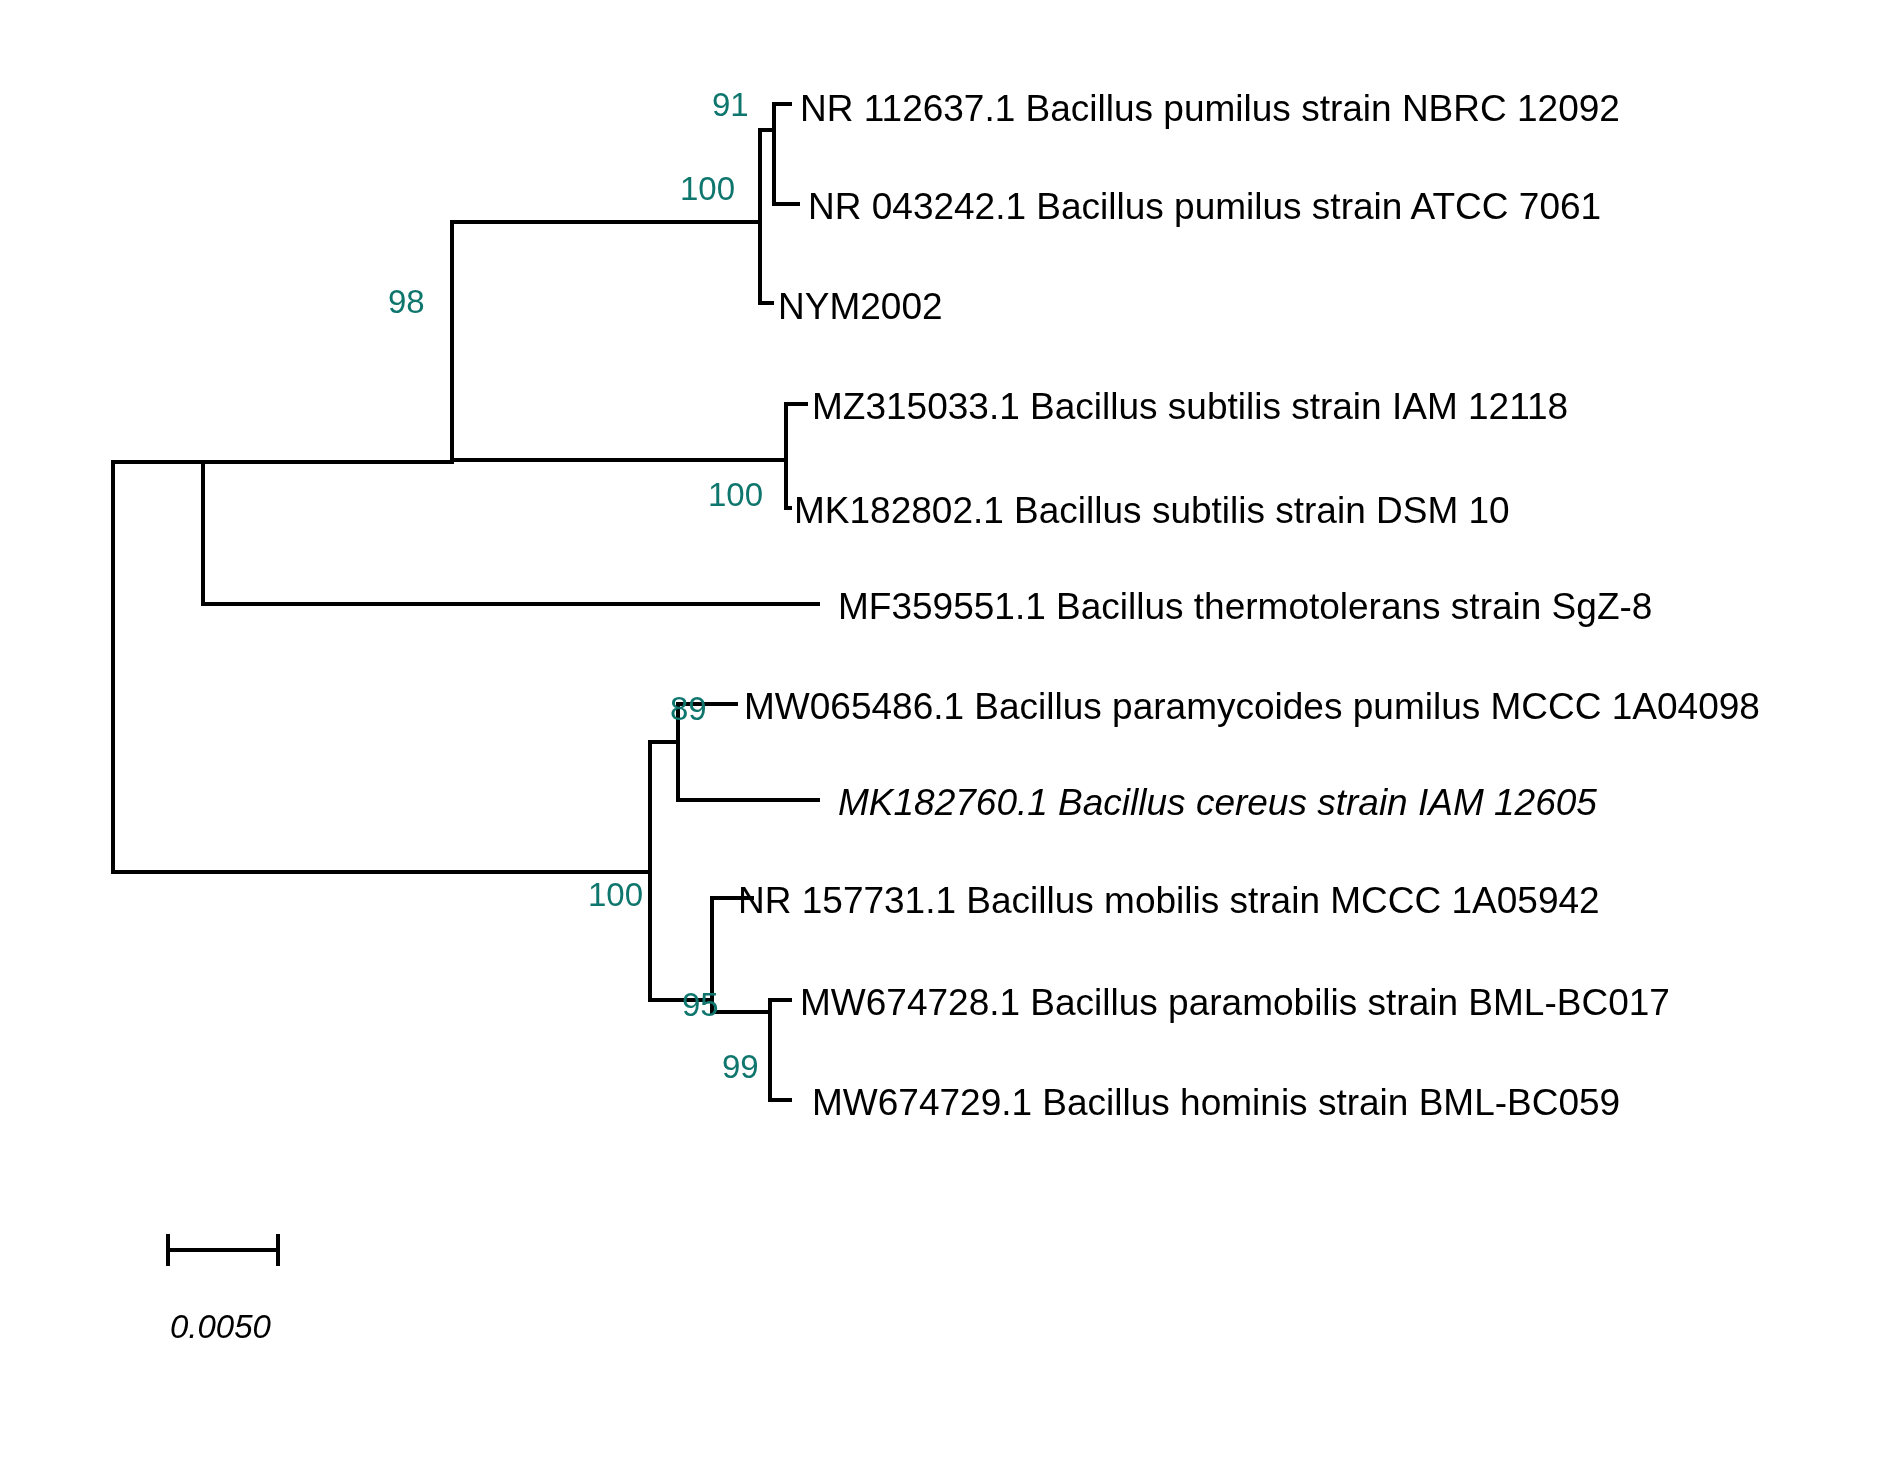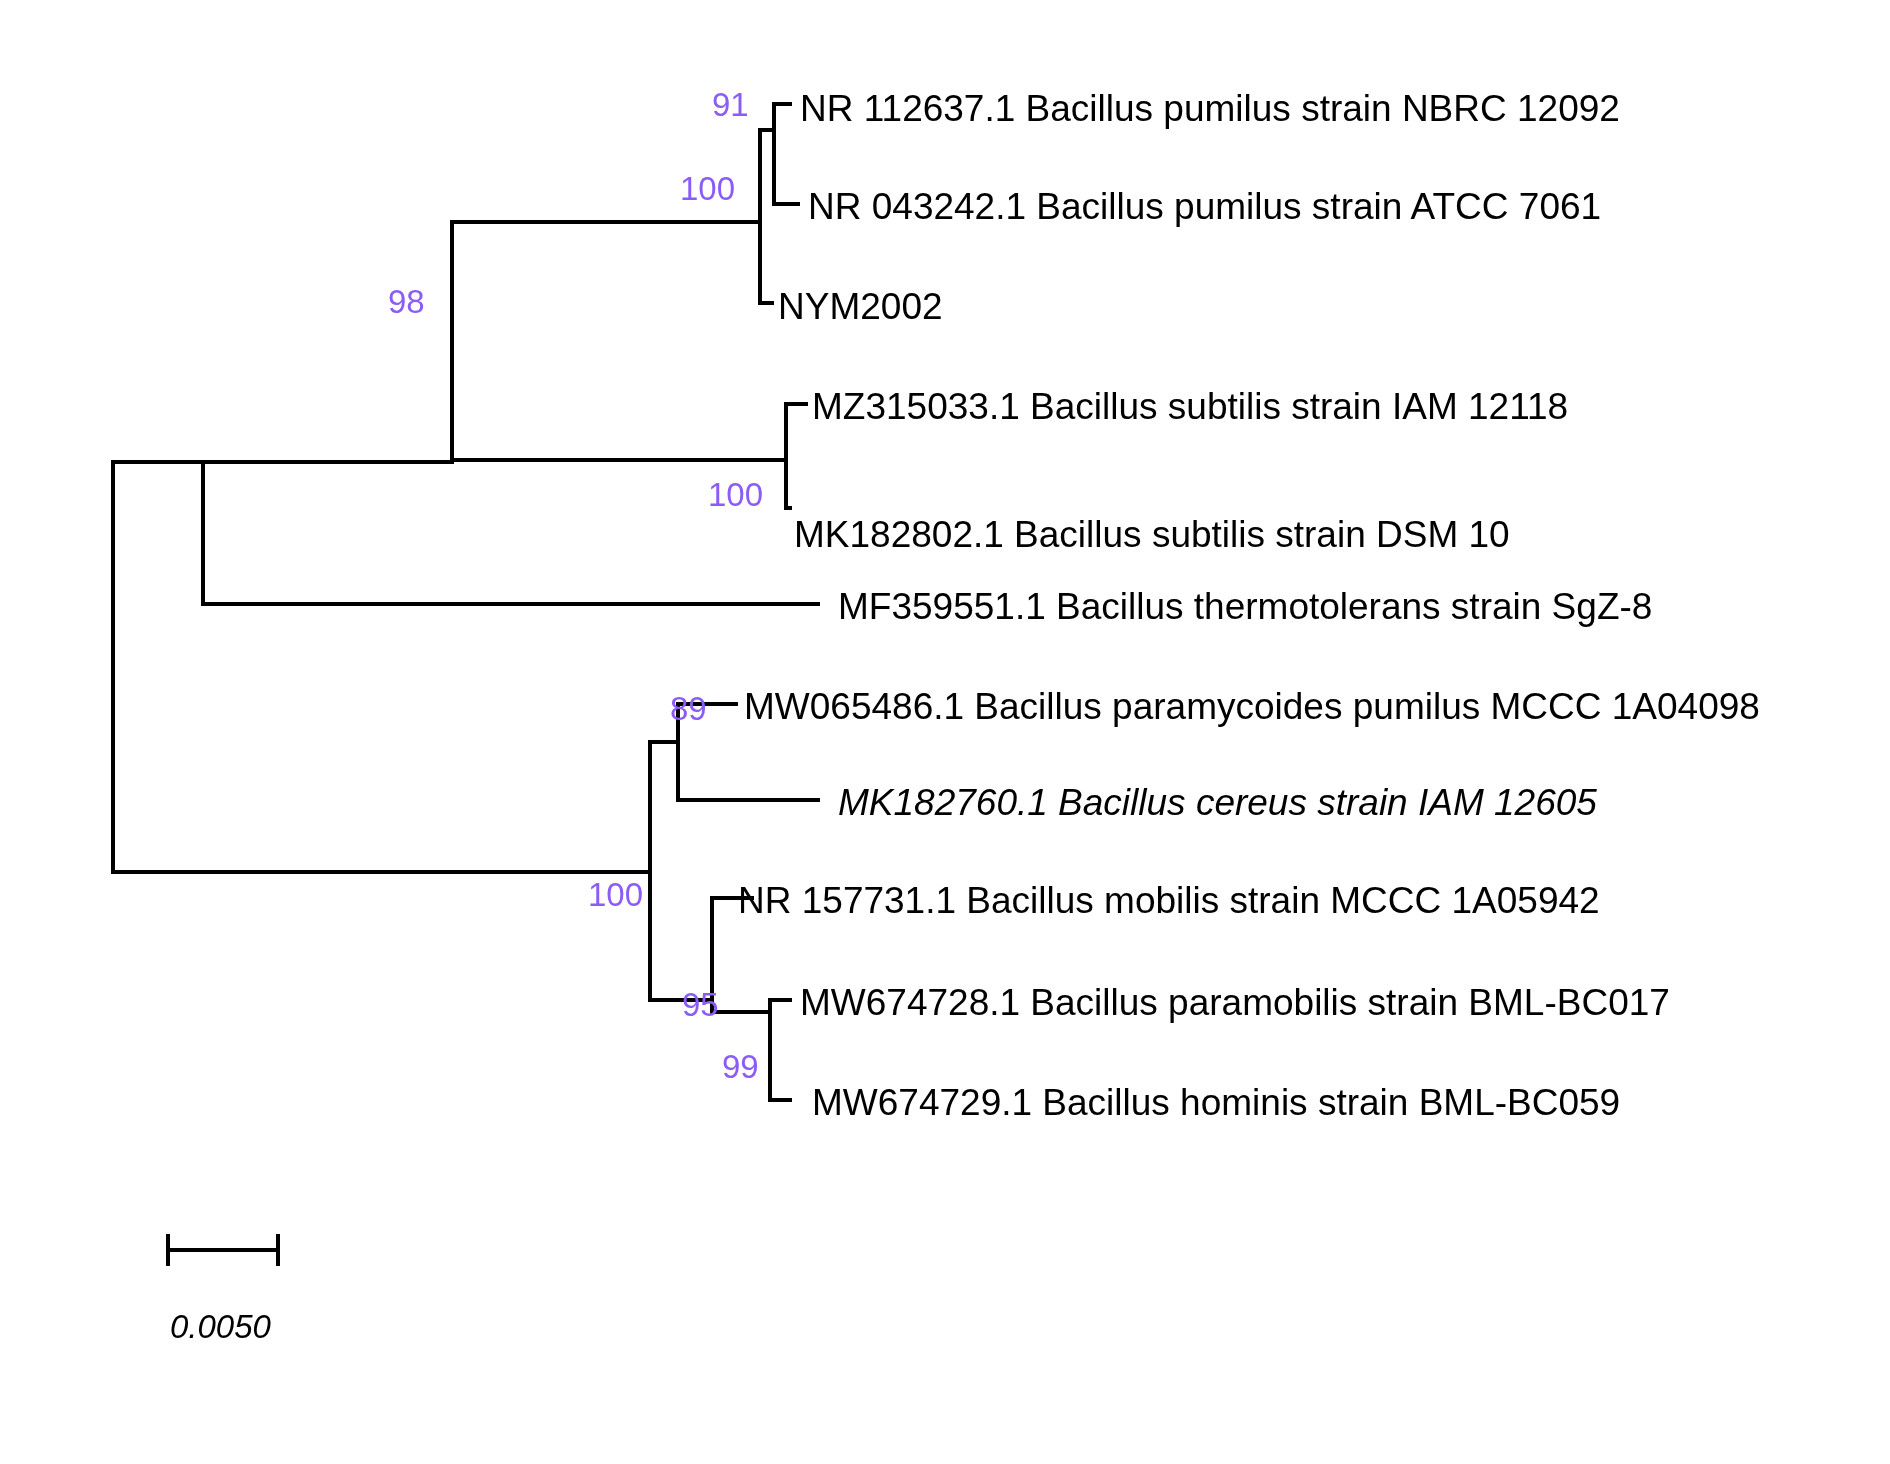--- a/index.html
+++ b/index.html
@@ -27,21 +27,21 @@
     font-family: "Liberation Sans", sans-serif;
     font-size: 37px;
     color: #000000;
     white-space: nowrap;
     line-height: 1;
   }
   .support-label {
     position: absolute;
     font-family: "Liberation Sans", sans-serif;
     font-size: 33px;
-    color: #8b5cf6;
+    color: #0f766e;
     white-space: nowrap;
     line-height: 1;
     text-align: right;
   }
   .scale-label {
     position: absolute;
     font-family: "Liberation Sans", sans-serif;
     font-size: 33px;
     color: #000000;
     white-space: nowrap;
@@ -104,21 +104,21 @@
       <line x1="168" y1="1250" x2="278" y2="1250"></line>
       <line x1="168" y1="1236" x2="168" y2="1264"></line>
       <line x1="278" y1="1236" x2="278" y2="1264"></line>
     </g>
   </svg>
 
   <div class="taxon-label" style="left:800px; top:90px;">NR 112637.1 Bacillus pumilus strain NBRC 12092</div>
   <div class="taxon-label" style="left:808px; top:188px;">NR 043242.1 Bacillus pumilus strain ATCC 7061</div>
   <div class="taxon-label" style="left:778px; top:288px;">NYM2002</div>
   <div class="taxon-label" style="left:812px; top:388px;">MZ315033.1 Bacillus subtilis strain IAM 12118</div>
-  <div class="taxon-label" style="left:794px; top:492px;margin-top:24px;">MK182802.1 Bacillus subtilis strain DSM 10</div>
+  <div class="taxon-label" style="left:794px; top:492px;">MK182802.1 Bacillus subtilis strain DSM 10</div>
   <div class="taxon-label" style="left:838px; top:588px;">MF359551.1 Bacillus thermotolerans strain SgZ-8</div>
   <div class="taxon-label" style="left:744px; top:688px;">MW065486.1 Bacillus paramycoides pumilus MCCC 1A04098</div>
   <div class="taxon-label" style="left:838px; top:784px;font-style:italic;">MK182760.1 Bacillus cereus strain IAM 12605</div>
   <div class="taxon-label" style="left:738px; top:882px;">NR 157731.1 Bacillus mobilis strain MCCC 1A05942</div>
   <div class="taxon-label" style="left:800px; top:984px;">MW674728.1 Bacillus paramobilis strain BML-BC017</div>
   <div class="taxon-label" style="left:812px; top:1084px;">MW674729.1 Bacillus hominis strain BML-BC059</div>
 
   <div class="support-label" style="left:712px; top:88px;">91</div>
   <div class="support-label" style="left:680px; top:172px;">100</div>
   <div class="support-label" style="left:388px; top:285px;">98</div>

